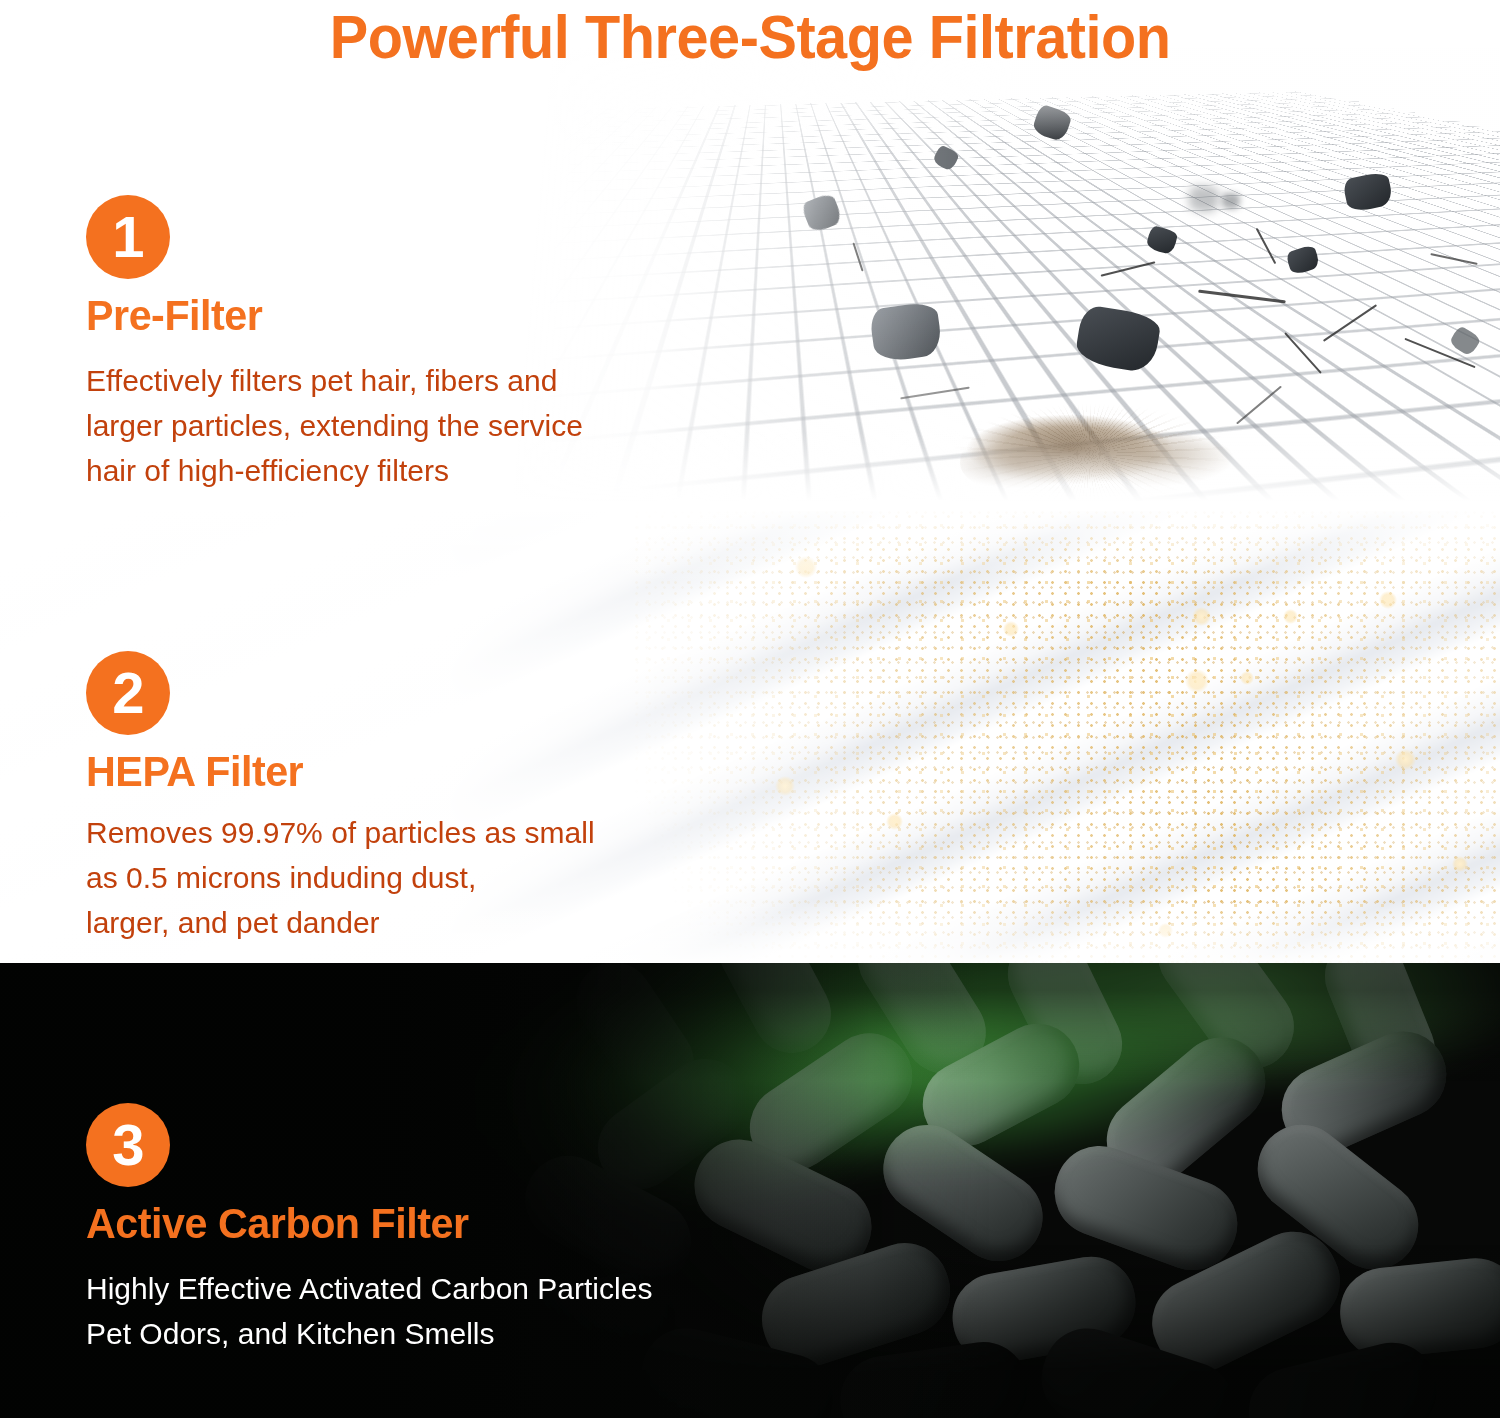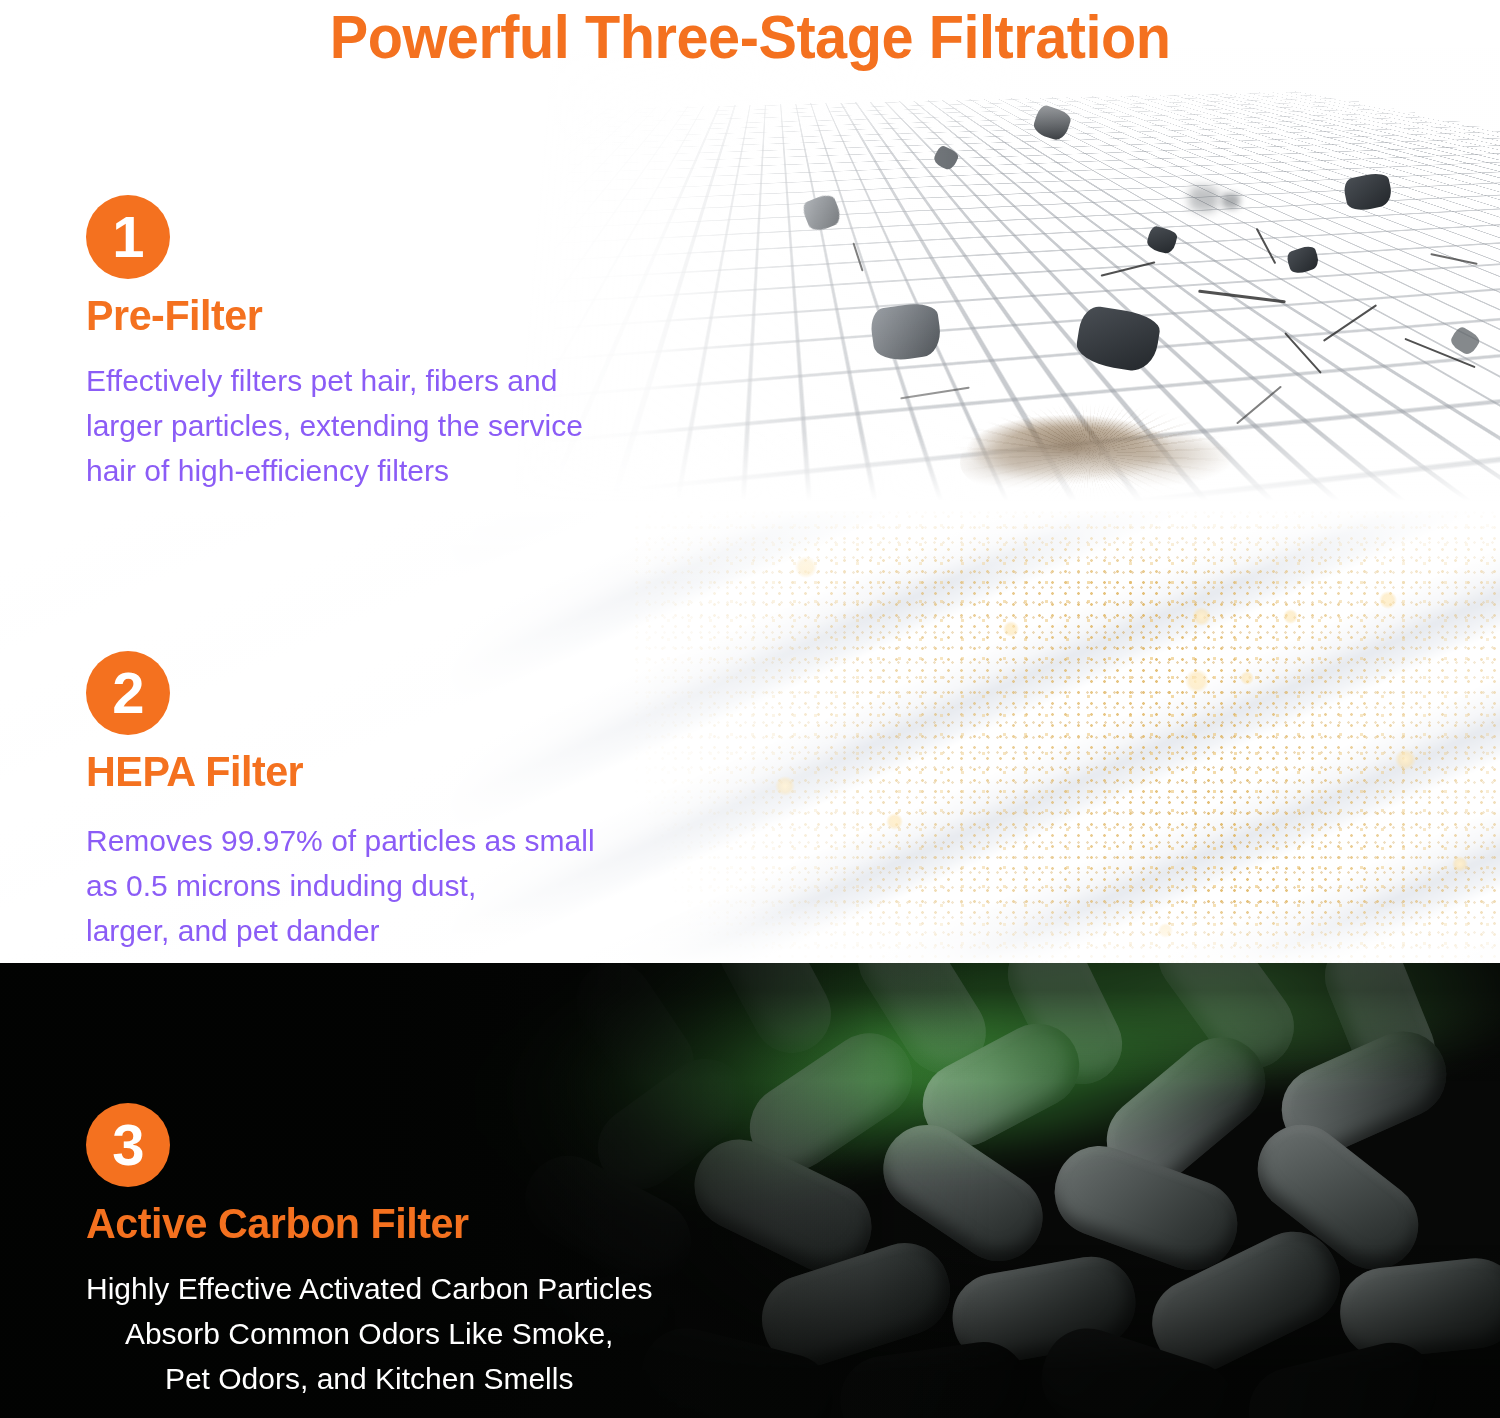--- a/index.html
+++ b/index.html
@@ -35,21 +35,21 @@
     width:84px; height:84px; border-radius:50%;
     background:#F4711F; color:#ffffff;
     font-size:58px; font-weight:bold; line-height:84px;
     text-align:center; letter-spacing:-1px;
   }
   .heading{
     font-size:43px; font-weight:bold; color:#F4711F;
     letter-spacing:-0.5px; white-space:nowrap;
     transform:scaleX(0.96); transform-origin:left center;
   }
-  .body-line{ font-size:30px; line-height:45px; color:#8b5cf6; white-space:nowrap; }
+  .body-line{ font-size:30px; line-height:45px; color:#c2410c; white-space:nowrap; }
   .body-line.light{ color:#ffffff; }
 
   
   .mesh-wrap{ position:absolute; inset:0; background:#ffffff; }
   
   .mesh{
     position:absolute; left:-10%; top:-35%; width:130%; height:190%;
     background-image:
       repeating-linear-gradient(90deg, rgba(150,155,162,.55) 0 2.5px, rgba(0,0,0,0) 2.5px 26px),
       repeating-linear-gradient(0deg,  rgba(150,155,162,.50) 0 2.5px, rgba(0,0,0,0) 2.5px 26px);
@@ -219,21 +219,21 @@
     <div class="bokeh" style="left:1395px; top:238px; width:21px; height:21px;"></div>
     <div class="bokeh" style="left:1240px; top:160px; width:14px; height:14px;"></div>
     <div class="bokeh" style="left:1452px; top:345px; width:16px; height:16px;"></div>
     <div class="bokeh" style="left:1158px; top:412px; width:15px; height:15px;"></div>
     <div class="pleat-shade"></div>
   </div>
 
   <div class="content" style="left:86px; top:140px;">
     <div class="badge">2</div>
     <div class="heading" style="margin-top:12px;">HEPA Filter</div>
-    <div style="margin-top:22px;">
+    <div style="margin-top:14px;">
       <div class="body-line">Removes 99.97% of particles as small</div>
       <div class="body-line">as 0.5 microns induding dust,</div>
       <div class="body-line">larger, and pet dander</div>
     </div>
   </div>
 </div>
 
 <div class="section sec3">
   <div class="carbon">
 
@@ -269,23 +269,22 @@
     <div class="pellet dimmer" style="left:1248px; top:392px; width:190px; height:92px; transform:rotate(-14deg);"></div>
 
     <div class="green-smoke"></div>
     <div class="carbon-vignette"></div>
     <div class="txt-scrim3"></div>
   </div>
 
   <div class="content" style="left:86px; top:140px;">
     <div class="badge">3</div>
     <div class="heading" style="margin-top:12px;">Active Carbon Filter</div>
-    <div style="margin-top:18px;text-align:center;">
+    <div style="margin-top:18px;">
       <div class="body-line light">Highly Effective Activated Carbon Particles</div>
-      <div class="body-line light">Absorb Common Odors Like Smoke,</div>
       <div class="body-line light">Pet Odors, and Kitchen Smells</div>
     </div>
   </div>
 </div>
 
 <div class="title-bar">
   <div class="title">Powerful Three-Stage Filtration</div>
 </div>
 
 </body></html>

